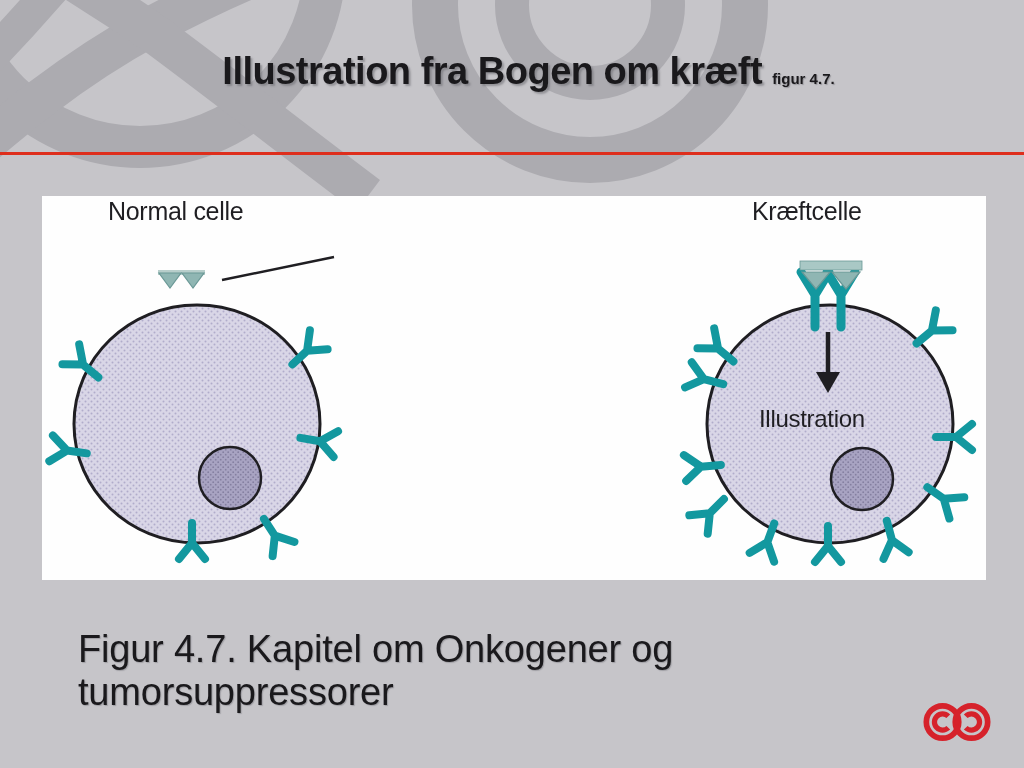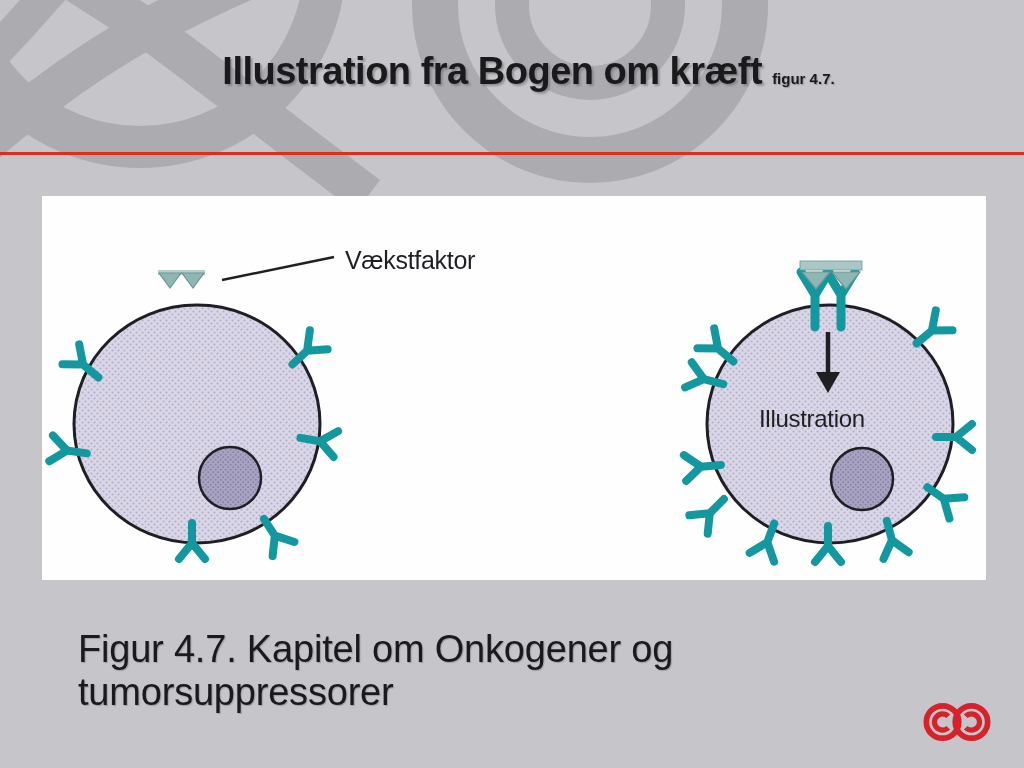--- a/index.html
+++ b/index.html
@@ -135,21 +135,22 @@
         <path d="M790,76 L818,76 L804,93 Z" style="fill:var(--ligand);stroke:var(--ligand-edge)" stroke-width="1.2"></path>
       </g>
 
       <g>
         <line x1="786" y1="136" x2="786" y2="178" style="stroke:var(--ink)" stroke-width="4.5"></line>
         <path d="M774,176 L798,176 L786,197 Z" style="fill:var(--ink)"></path>
       </g>
     </g>
   </svg>
 
-  <div class="fig-label lbl-growth">Vækstfaktor</div>
+  <div class="fig-label lbl-normal">Normal celle</div>
+  <div class="fig-label lbl-cancer">Kræftcelle</div>
   <div class="fig-label lbl-division">Illustration</div>
 </div>
 
 <div class="caption">Figur 4.7. Kapitel om Onkogener og tumorsuppressorer</div>
 
 <div class="footer-logo">
   <svg width="78" height="44" viewBox="0 0 178 100">
     <circle class="logo-stroke" cx="56" cy="50" r="37" stroke-width="13"></circle>
     <circle class="logo-stroke" cx="122" cy="50" r="37" stroke-width="13"></circle>
     <path class="logo-stroke" stroke-width="12" d="M69.1,36.9 A18.5,18.5 0 1,0 69.1,63.1"></path>

